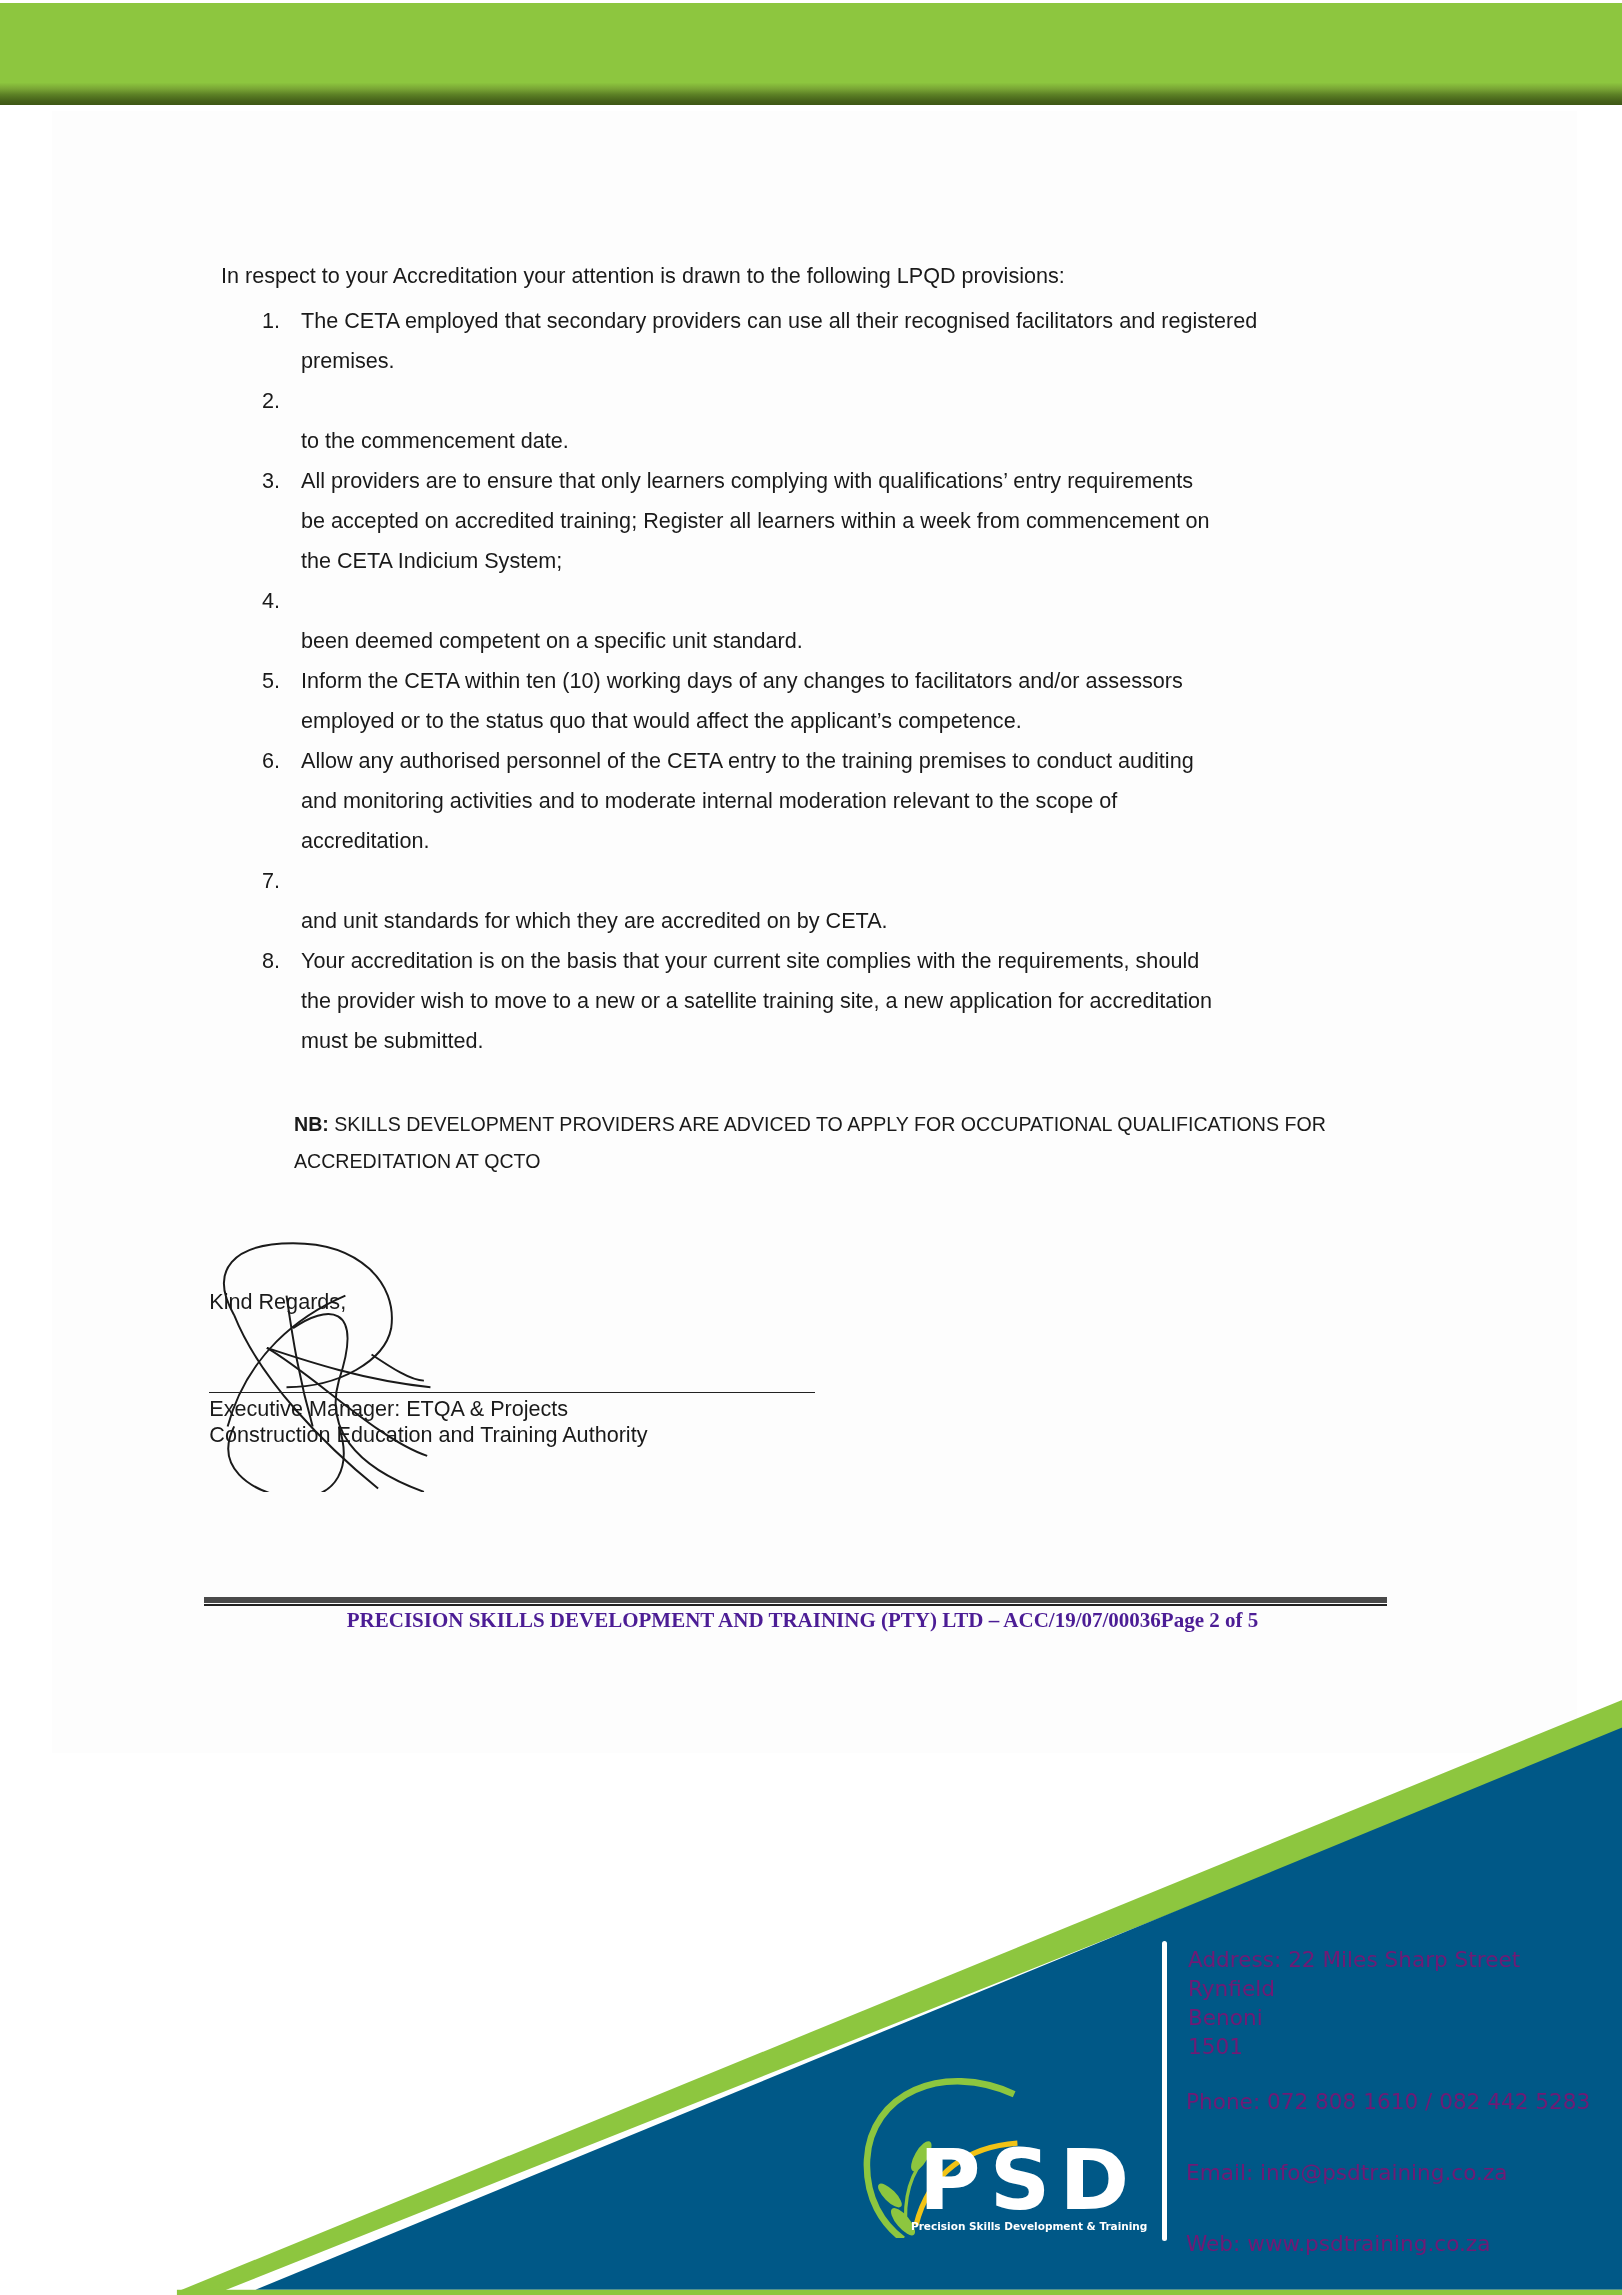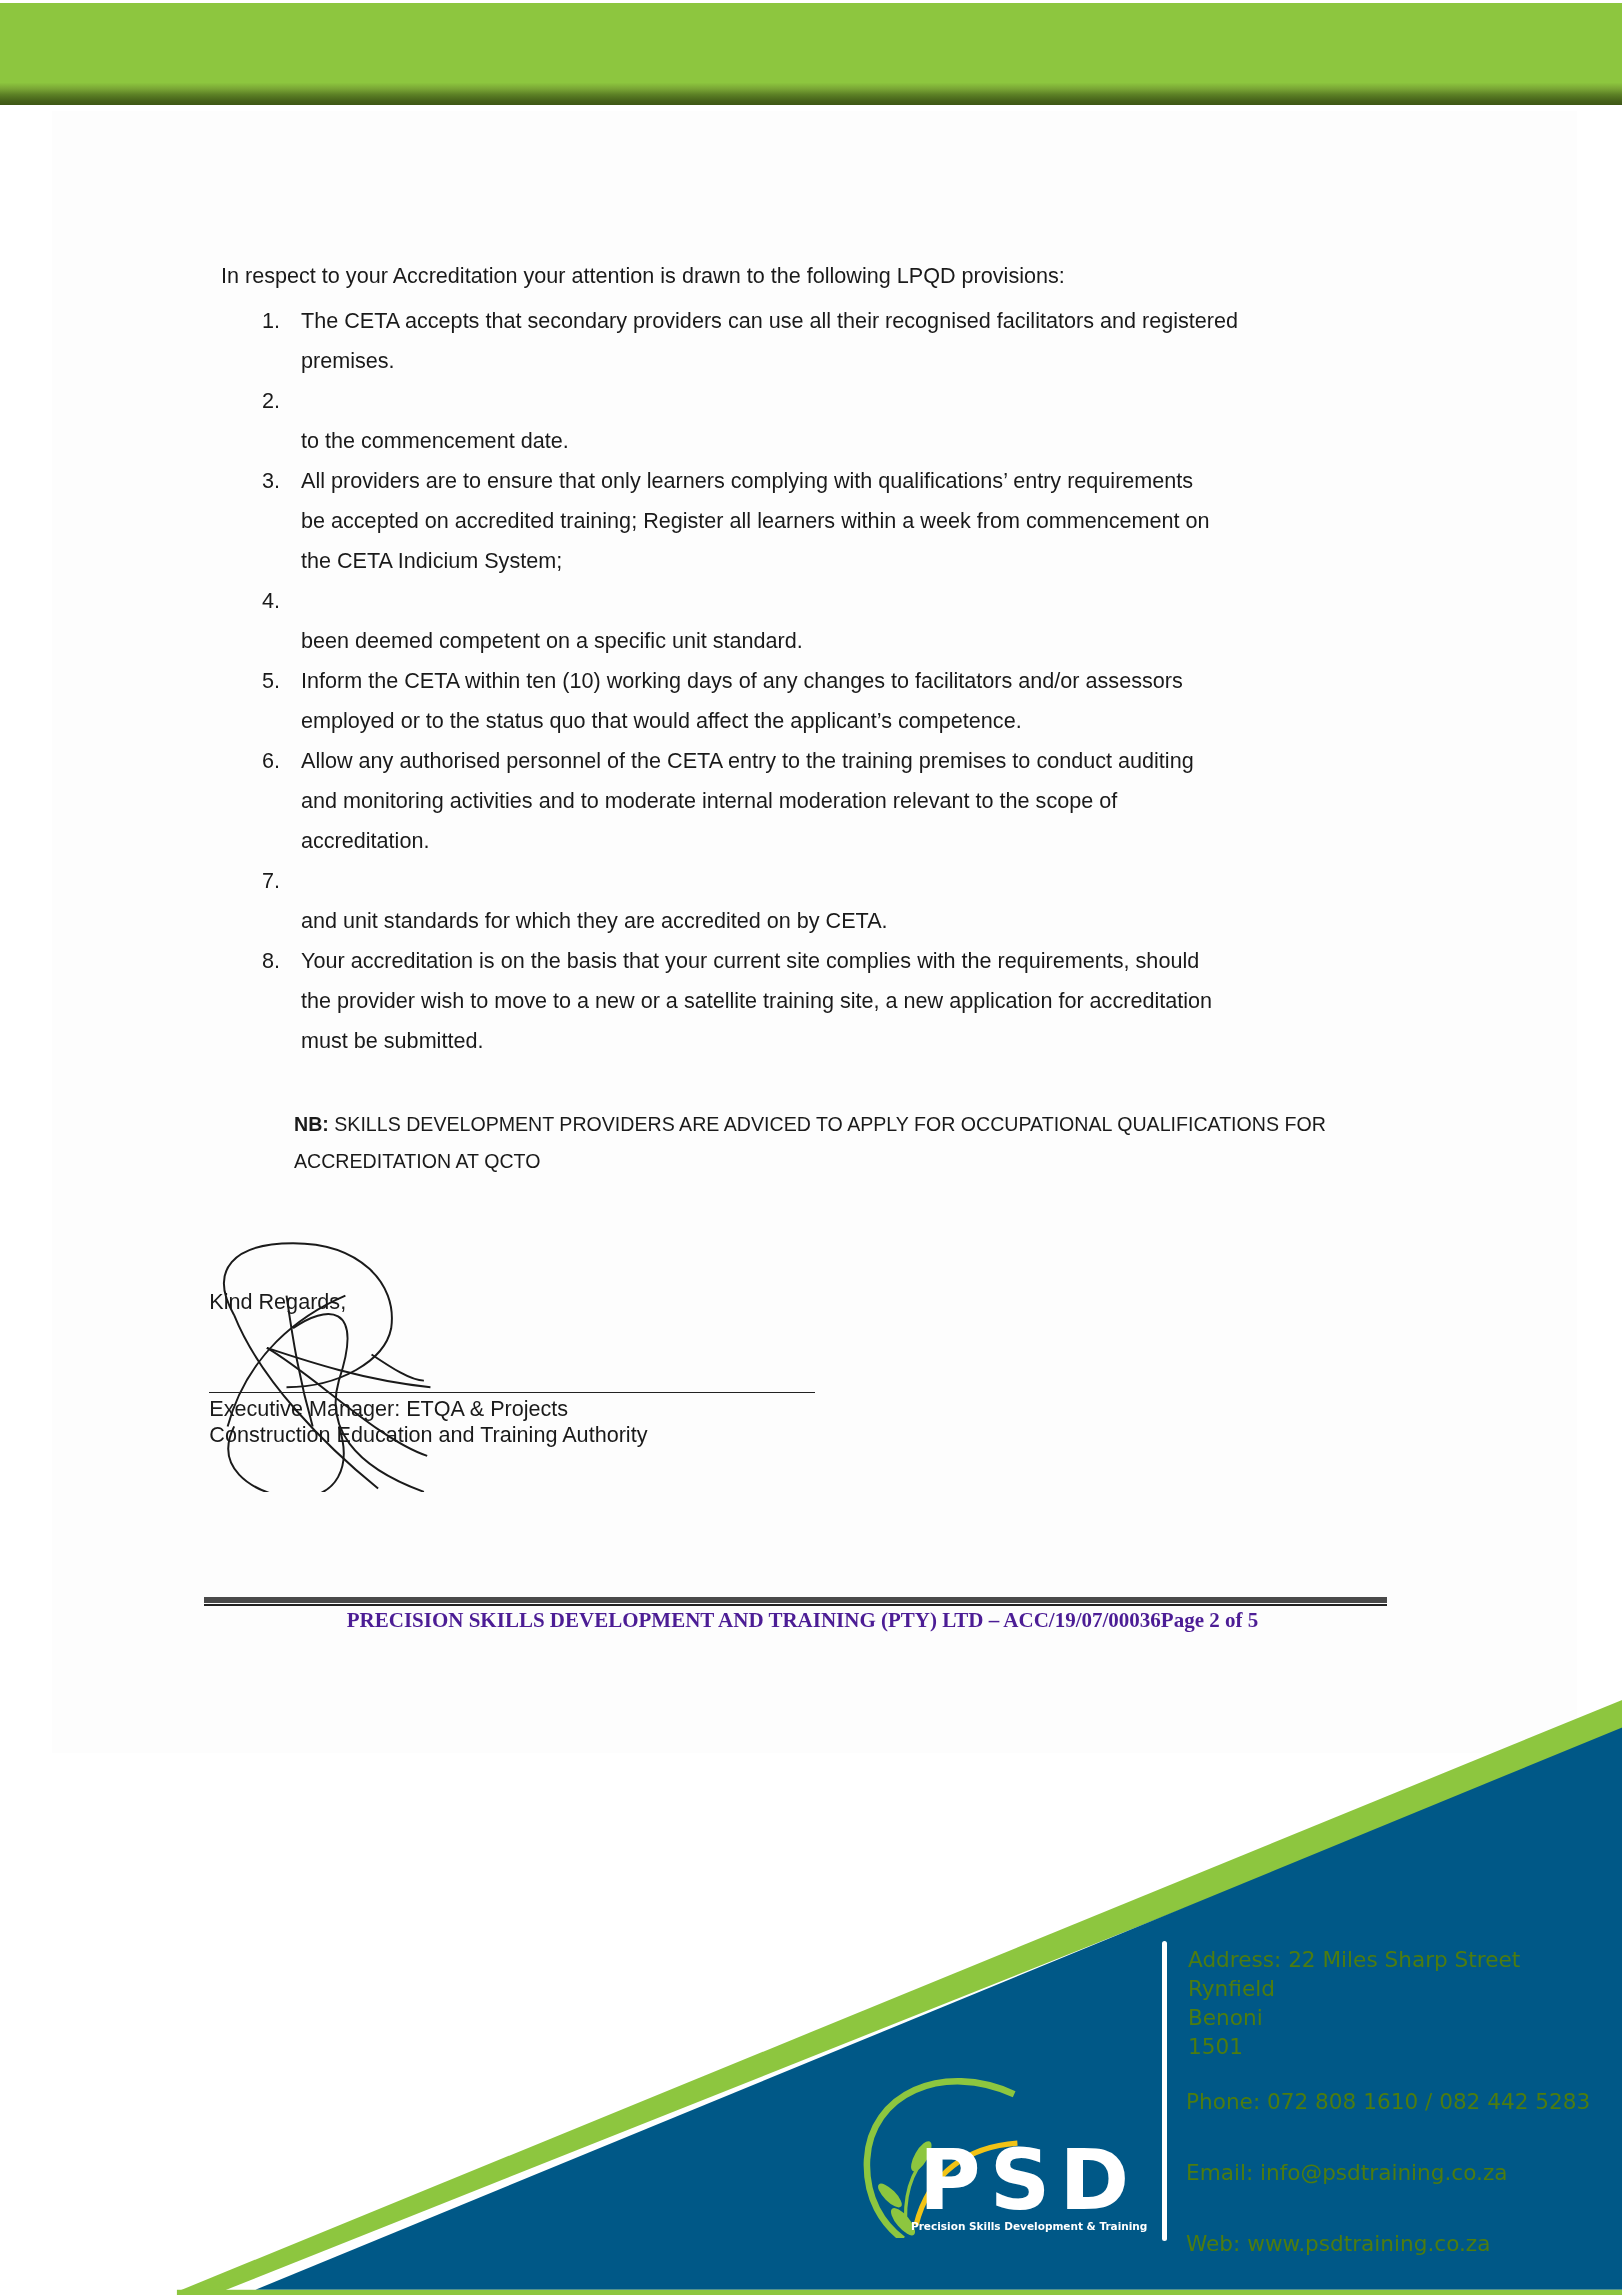--- a/index.html
+++ b/index.html
@@ -17,35 +17,35 @@
   .sig-svg { position:absolute; left:0; top:0; }
   .kind { position:absolute; left:1.3px; top:59px; font-size:21.6px; }
   .sig-line { position:absolute; left:1.3px; top:162px; width:606px; height:1.3px; background:#222; }
   .sig-title { position:absolute; left:1.3px; top:166px; font-size:21.6px; line-height:26px; }
   .sig-org { position:absolute; left:1.3px; top:192px; font-size:21.6px; line-height:26px; }
   .footer-rule { position:absolute; left:204px; top:1597px; width:1183px; height:5.9px; background:#4a4a4a; }
   .footer-rule2 { position:absolute; left:204px; top:1604px; width:1183px; height:2px; background:#222; }
   .footer-text { position:absolute; left:207px; top:1608px; width:1191px; font-family:"Liberation Serif", serif; font-weight:bold; font-size:21px; color:#4c1d95; display:flex; justify-content:center; }
   .diag { position:absolute; left:0; top:0; }
   .contact-bar { position:absolute; left:1162px; top:1941px; width:5.2px; height:300px; background:#ffffff; border-radius:2.6px; }
-  .contact { position:absolute; left:1188px; color:#4d7c0f; font-family:"DejaVu Sans", sans-serif; font-size:21.6px; line-height:29px; }
+  .contact { position:absolute; left:1188px; color:#701a75; font-family:"DejaVu Sans", sans-serif; font-size:21.6px; line-height:29px; }
   .logo { position:absolute; left:844px; top:2068px; width:288px; height:170px; }
   .logo-text { position:absolute; left:919px; top:2138px; color:#fff; font-family:"DejaVu Sans", sans-serif; font-weight:bold; font-size:84px; letter-spacing:9.2px; line-height:1; }
   .logo-sub { position:absolute; left:911px; top:2220px; color:#fff; font-family:"DejaVu Sans", sans-serif; font-weight:bold; font-size:10.5px; }
 </style>
 </head>
 <body>
 
 <div class="header-band"></div>
 <div class="scan-area"></div>
 
 <p class="intro" style="margin:0">In respect to your Accreditation your attention is drawn to the following LPQD provisions:</p>
 
 <ol class="provisions">
-  <li><span class="num">1.</span><span>The CETA accepts that secondary providers can use all their recognised facilitators and registered</span><br><span>premises.</span></li>
+  <li><span class="num">1.</span><span>The CETA employed that secondary providers can use all their recognised facilitators and registered</span><br><span>premises.</span></li>
   <li><span class="num">2.</span><br><span>to the commencement date.</span></li>
   <li><span class="num">3.</span><span>All providers are to ensure that only learners complying with qualifications’ entry requirements</span><br><span>be accepted on accredited training; Register all learners within a week from commencement on</span><br><span>the CETA Indicium System;</span></li>
   <li><span class="num">4.</span><br><span>been deemed competent on a specific unit standard.</span></li>
   <li><span class="num">5.</span><span>Inform the CETA within ten (10) working days of any changes to facilitators and/or assessors</span><br><span>employed or to the status quo that would affect the applicant’s competence.</span></li>
   <li><span class="num">6.</span><span>Allow any authorised personnel of the CETA entry to the training premises to conduct auditing</span><br><span>and monitoring activities and to moderate internal moderation relevant to the scope of</span><br><span>accreditation.</span></li>
   <li><span class="num">7.</span><br><span>and unit standards for which they are accredited on by CETA.</span></li>
   <li><span class="num">8.</span><span>Your accreditation is on the basis that your current site complies with the requirements, should</span><br><span>the provider wish to move to a new or a satellite training site, a new application for accreditation</span><br><span>must be submitted.</span></li>
 </ol>
 
 <div class="nb">

